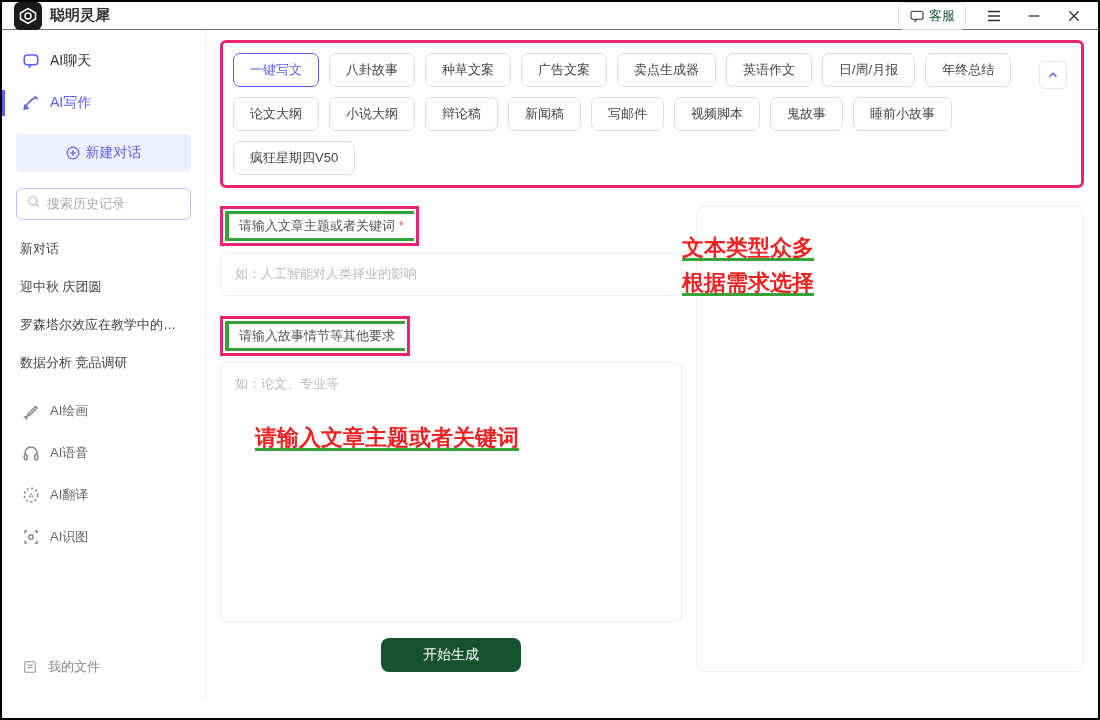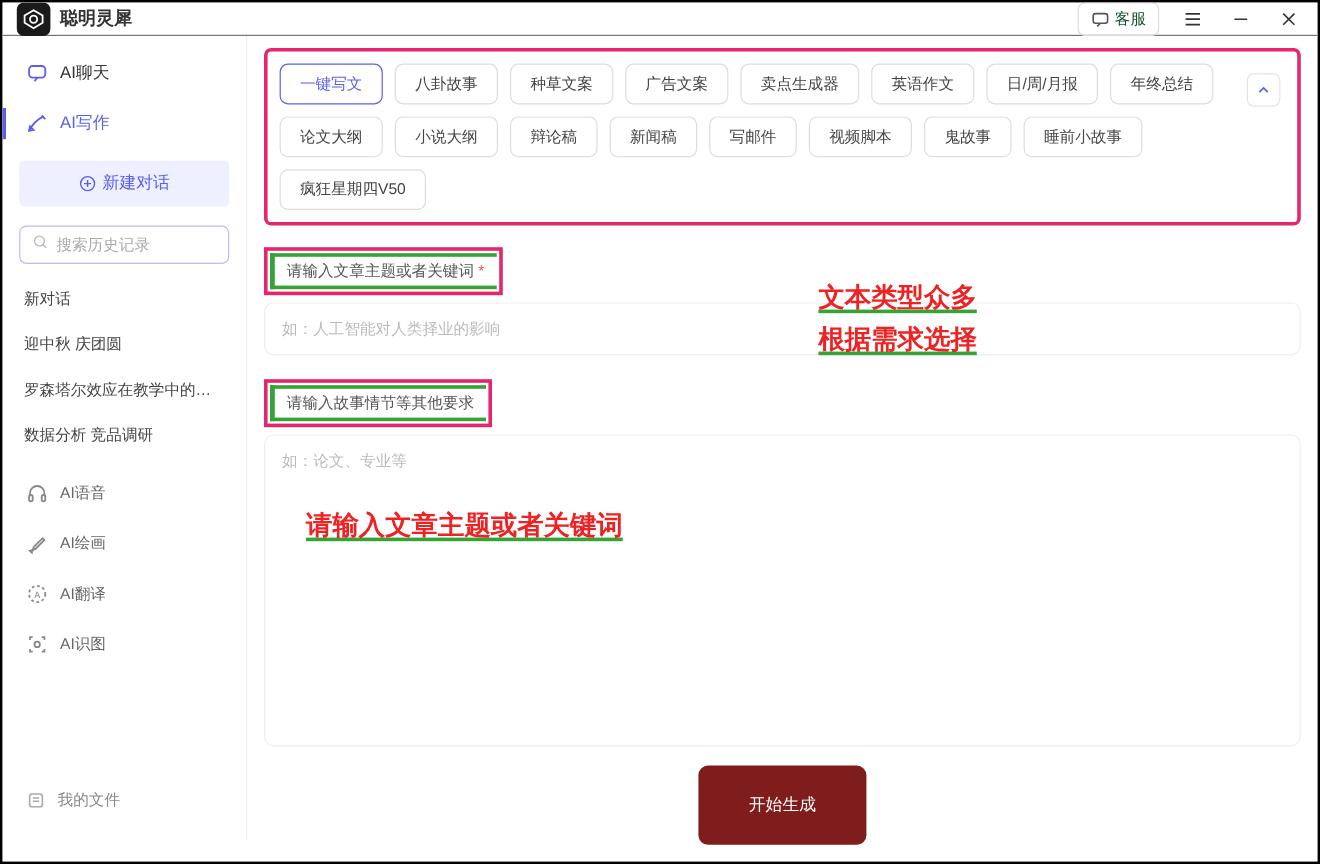--- a/index.html
+++ b/index.html
@@ -35,39 +35,39 @@
     
     .content { flex: 1; padding: 10px 14px; display: flex; flex-direction: column; }
     
     .category-panel { border: 3px solid #e6256f; border-radius: 6px; padding: 10px; position: relative; }
     .category-rows { display: flex; flex-direction: column; gap: 10px; }
     .category-row { display: flex; gap: 10px; flex-wrap: wrap; }
     .chip { border: 1px solid #ddd; border-radius: 7px; padding: 7px 16px; font-size: 13px; color: #444; cursor: pointer; background: #fff; }
     .chip.selected { border-color: #5b5fee; color: #5b5fee; }
     .collapse-arrow { position: absolute; right: 14px; top: 18px; width: 28px; height: 28px; border: 1px solid #e5e5e5; border-radius: 6px; display: flex; align-items: center; justify-content: center; cursor: pointer; background: #fff; }
     
-    .form-row { display: flex; gap: 14px; margin-top: 18px; flex-direction: column; }
+    .form-row { display: flex; gap: 14px; margin-top: 18px; }
     .form-left { flex: 1; display: flex; flex-direction: column; }
     .form-right { width: 388px; border: 1px solid #eee; border-radius: 8px; }
     
     .field-label-box { border: 3px solid #e6256f; display: inline-block; padding: 2px; margin-bottom: 6px; }
     .field-label-inner { border-left: 4px solid #36a336; border-top: 3px solid #36a336; border-bottom: 3px solid #36a336; padding: 3px 10px; font-size: 13px; color: #555; display: inline-block; }
     .field-label-inner .req { color: #e55; }
     
     .input-box { border: 1px solid #eee; border-radius: 8px; padding: 12px 14px; font-size: 13px; color: #bbb; }
     
     .field-label-box2 { border: 3px solid #e6256f; display: inline-block; padding: 2px; margin-top: 20px; margin-bottom: 6px; }
     
     .textarea-box { border: 1px solid #eee; border-radius: 8px; padding: 12px 14px; font-size: 13px; color: #bbb; flex: 1; min-height: 260px; }
     
     .annot { color: #e22; font-weight: 800; font-size: 22px; text-decoration: underline; text-decoration-color: #36a336; text-decoration-thickness: 3px; text-underline-offset: 3px; }
     .annot-top { position: absolute; left: 680px; top: 200px; line-height: 1.6; }
     .annot-mid { margin-top: 30px; margin-left: 20px; }
     
-    .generate-btn { margin: 16px auto 0; width: 140px; padding: 24px; background: #7f1d1d; color: #fff; border-radius: 8px; text-align: center; font-size: 14px; cursor: pointer; }
+    .generate-btn { margin: 16px auto 0; width: 140px; padding: 8px; background: #14532d; color: #fff; border-radius: 8px; text-align: center; font-size: 14px; cursor: pointer; }
     
     .pos-wrap { position: relative; }
   </style>
 </head>
 <body>
 
 <div class="titlebar">
   <div class="logo-box">
     <svg width="18" height="18" viewBox="0 0 24 24" fill="none" stroke="#fff" stroke-width="2">
         <polygon points="12,2 22,8 22,16 12,22 2,16 2,8"></polygon>
@@ -145,34 +145,34 @@
       <div class="history-item">新对话</div>
       <div class="history-item">迎中秋 庆团圆</div>
       <div class="history-item">罗森塔尔效应在教学中的重要...</div>
       <div class="history-item">数据分析 竞品调研</div>
     </div>
 
     <div class="tools-list">
       <div class="tool-item">
         <span class="tool-icon">
             <svg width="18" height="18" viewBox="0 0 24 24" fill="none" stroke="#888" stroke-width="2">
+              <path d="M4 20c2 0 4-2 4-4l10-10 2 2-10 10c-2 0-4 2-4 4z"></path>
+            </svg>
+          </span>
+        <span>AI绘画</span>
+      </div>
+      <div class="tool-item">
+        <span class="tool-icon">
+            <svg width="18" height="18" viewBox="0 0 24 24" fill="none" stroke="#888" stroke-width="2">
               <path d="M4 14v-2a8 8 0 0116 0v2"></path>
               <rect x="3" y="14" width="4" height="7" rx="2"></rect>
               <rect x="17" y="14" width="4" height="7" rx="2"></rect>
             </svg>
           </span>
         <span>AI语音</span>
-      </div>
-      <div class="tool-item">
-        <span class="tool-icon">
-            <svg width="18" height="18" viewBox="0 0 24 24" fill="none" stroke="#888" stroke-width="2">
-              <path d="M4 20c2 0 4-2 4-4l10-10 2 2-10 10c-2 0-4 2-4 4z"></path>
-            </svg>
-          </span>
-        <span>AI绘画</span>
       </div>
       <div class="tool-item">
         <span class="tool-icon">
             <svg width="18" height="18" viewBox="0 0 24 24" fill="none" stroke="#888" stroke-width="2">
               <circle cx="12" cy="12" r="9" stroke-dasharray="3 3"></circle>
               <text x="12" y="16" font-size="10" text-anchor="middle" fill="#888" stroke="none">A</text>
             </svg>
           </span>
         <span>AI翻译</span>
       </div>

